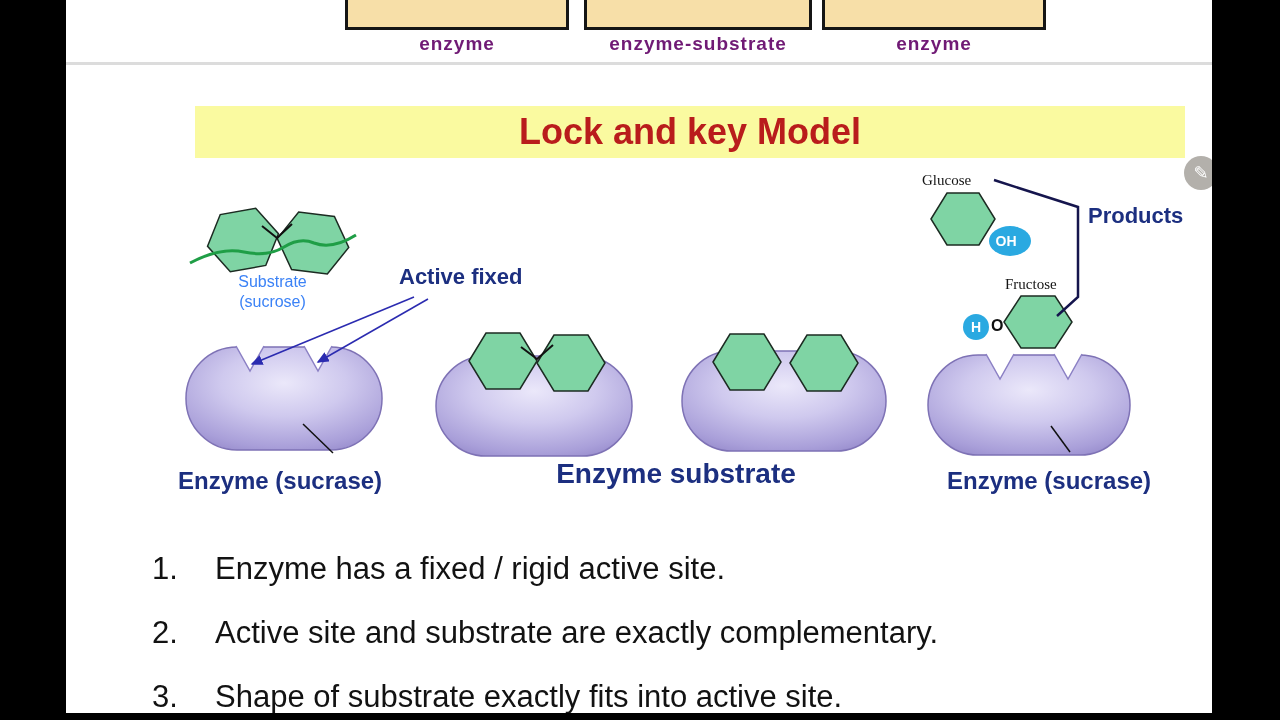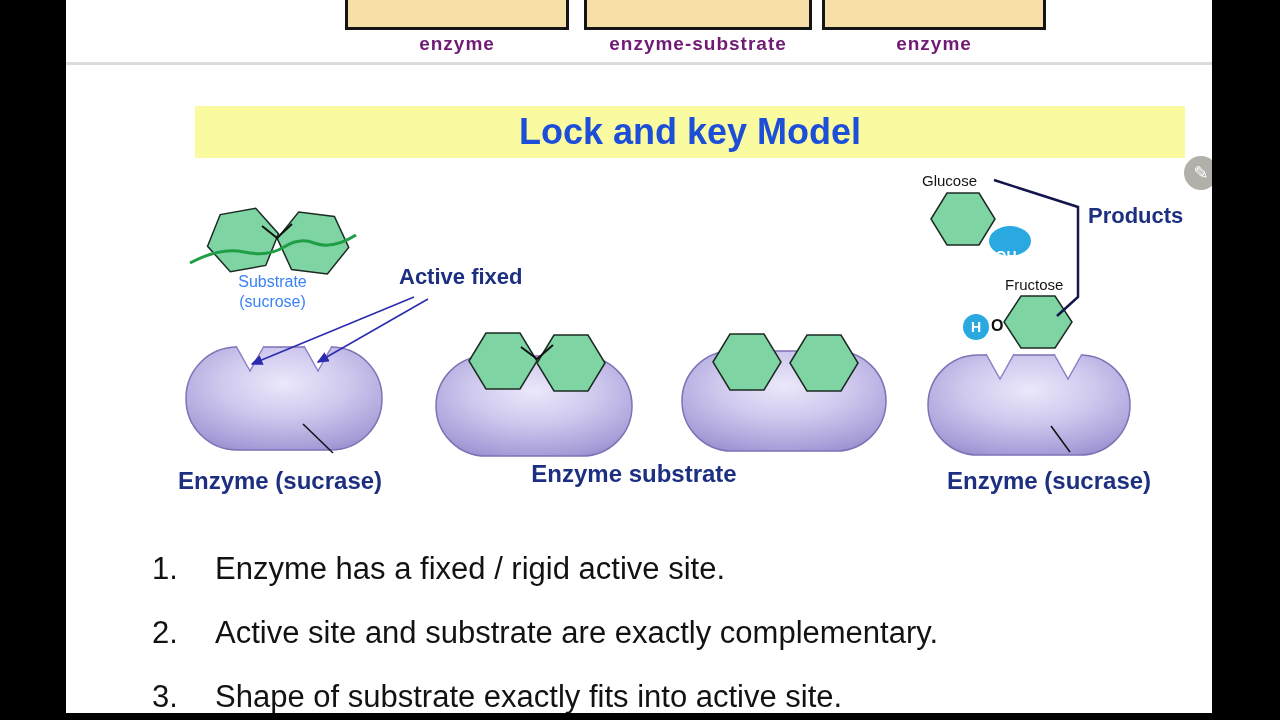--- a/index.html
+++ b/index.html
@@ -10,30 +10,30 @@
   .bar{position:absolute;background:#000;z-index:50;}
   .tan-box{position:absolute;background:#f7dfa8;border:3px solid #151515;}
   .strip-label{position:absolute;font-weight:bold;font-size:19px;letter-spacing:1px;color:#701a75;text-align:center;}
   .divider{position:absolute;left:66px;top:62px;width:1146px;height:3px;background:#dcdcdc;}
   .title-banner{
     position:absolute;left:195px;top:106px;width:990px;height:52px;background:#fafaa0;
     display:flex;align-items:center;justify-content:center;
     font-weight:bold;font-size:36px;color:#0b0b0b;z-index:2;
   }
   .title-banner span{white-space:pre;}
-  .title-red{color:#1d4ed8;}
+  .title-red{color:#b91c1c;}
   .pencil{
     position:absolute;left:1184px;top:156px;width:34px;height:34px;border-radius:50%;
     background:#b3b0ab;color:#fff;display:flex;align-items:center;justify-content:center;
     font-size:18px;z-index:10;cursor:pointer;
   }
   svg.diagram{position:absolute;left:0;top:0;z-index:1;pointer-events:none;}
   .lbl{position:absolute;z-index:3;}
   .navy{color:#1c2f80;font-weight:bold;}
-  .small-lbl{font-size:15px;color:#141414;}
+  .small-lbl{font-size:15px;color:#141414;font-family:Liberation Serif, serif;}
   .center{text-align:center;}
   .badge-txt{position:absolute;z-index:4;color:#fff;font-weight:bold;text-align:center;}
   .note{position:absolute;left:152px;width:1050px;font-size:31px;color:#121212;display:flex;z-index:3;}
   .note-num{width:63px;}
   .note-text{flex:1;}
 </style>
 </head>
 <body>
 
 <div class="tan-box" style="left:345px;top:-16px;width:218px;height:40px;"></div>
@@ -116,34 +116,34 @@
   </g>
 
   <line x1="303" y1="424" x2="333" y2="453" stroke="#111111" stroke-width="1.5"></line>
   <line x1="1051" y1="426" x2="1070" y2="452" stroke="#111111" stroke-width="1.5"></line>
 </svg>
 
 <div class="lbl small-lbl" style="left:922px;top:172px;">Glucose</div>
 <div class="lbl navy" style="left:1088px;top:203px;font-size:22px;">Products</div>
 <div class="lbl small-lbl" style="left:1005px;top:276px;">Fructose</div>
 
-<div class="badge-txt" style="left:989px;top:248px;width:34px;font-size:14px;line-height:16px;">OH</div>
+<div class="badge-txt" style="left:989px;top:233px;width:34px;font-size:14px;line-height:16px;">OH</div>
 <div class="badge-txt" style="left:963px;top:319px;width:26px;font-size:14px;line-height:16px;">H</div>
 <div class="lbl" style="left:991px;top:317px;font-size:16px;font-weight:bold;color:#111;">O</div>
 
 <div class="lbl center" style="left:205px;top:272px;width:135px;font-size:16px;line-height:20px;color:#3b82f6;">
   <div>Substrate</div>
   <div>(sucrose)</div>
 </div>
 
 <div class="lbl navy" style="left:399px;top:264px;font-size:22px;">Active fixed</div>
 
 <div class="lbl navy" style="left:178px;top:467px;font-size:24px;">Enzyme (sucrase)</div>
 
-<div class="lbl navy center" style="left:504px;top:457px;width:260px;font-size:24px;line-height:33px;">
+<div class="lbl navy center" style="left:546px;top:457px;width:260px;font-size:28px;line-height:33px;">
   <div>Enzyme substrate</div>
 </div>
 
 <div class="lbl navy" style="left:947px;top:467px;font-size:24px;">Enzyme (sucrase)</div>
 
 <div class="note" style="top:551px;">
   <span class="note-num">1.</span>
   <span class="note-text">Enzyme has a fixed / rigid active site.</span>
 </div>
 <div class="note" style="top:615px;">

